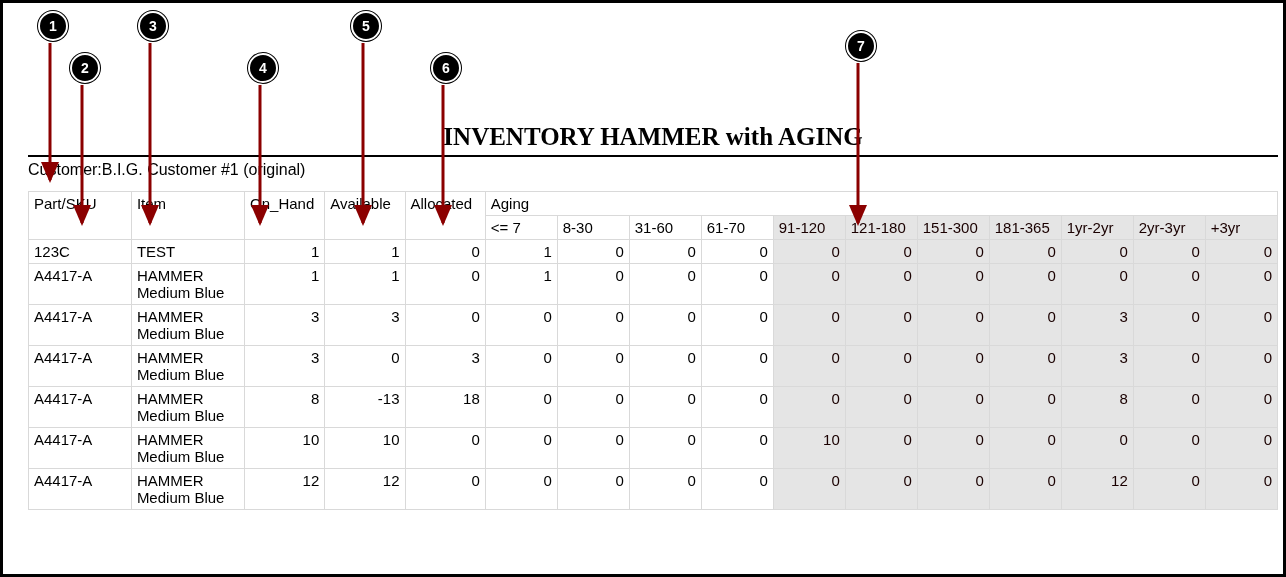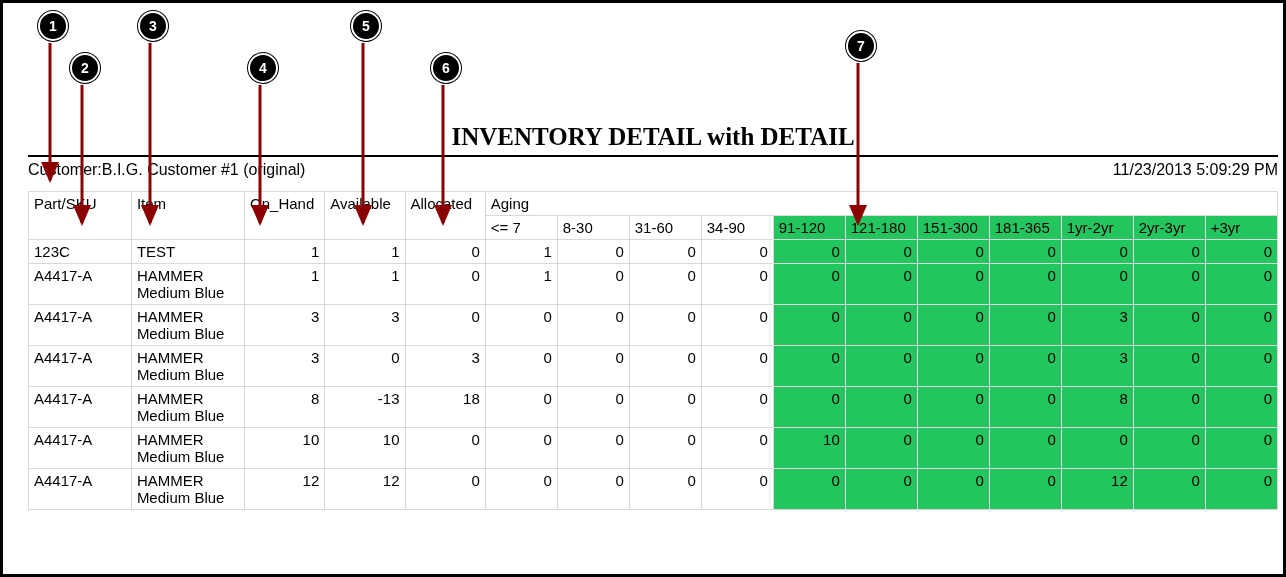--- a/index.html
+++ b/index.html
@@ -5,46 +5,45 @@
   html,body{margin:0;padding:0;font-family:Arial,Helvetica,sans-serif;font-size:14px;color:#000;background:#fff;}
   .frame{box-sizing:border-box;width:1286px;height:577px;border:3px solid #000;position:relative;overflow:hidden;}
   .content{position:absolute;left:25px;right:5px;top:0;bottom:0;}
   .title-row{text-align:center;font-family:"Times New Roman",serif;font-weight:bold;font-size:25px;margin-top:120px;}
   .hr{border-top:2px solid #000;margin:4px 0 4px 0;}
   .meta-row{display:flex;justify-content:space-between;font-size:16px;margin:4px 0 12px 0;}
   table{border-collapse:collapse;width:100%;table-layout:fixed;font-size:15px;}
   th,td{border:1px solid #d9d9d9;padding:3px 5px;vertical-align:top;overflow:hidden;}
   th{font-weight:normal;text-align:left;background:#fff;}
   .num{text-align:right;}
-  .red{background:#22c55e;color:#1a0000;}
+  .red{background:#e5e5e5;color:#1a0000;}
   col.c-part{width:100px;}
   col.c-item{width:110px;}
   col.c-oh{width:78px;}
   col.c-av{width:78px;}
   col.c-al{width:78px;}
   col.c-age{width:70px;}
   
   .callout{position:absolute;top:0;left:0;width:100%;height:100%;pointer-events:none;}
   .badge{position:absolute;width:26px;height:26px;border-radius:50%;background:#000;border:2px solid #fff;box-shadow:0 0 0 1px #000;display:flex;align-items:center;justify-content:center;color:#fff;font-weight:bold;font-size:14px;}
   svg.arrows{position:absolute;top:0;left:0;width:1280px;height:571px;}
 </style>
 </head>
 <body>
 
 <div class="frame">
   <div class="content">
 
-    <div class="title-row">INVENTORY DETAIL with DETAIL</div>
+    <div class="title-row">INVENTORY HAMMER with AGING</div>
     <div class="hr"></div>
 
     <div class="meta-row">
       <div>
         <span>Customer:</span><span>B.I.G. Customer #1 (original)</span>
       </div>
-      <div>11/23/2013 5:09:29 PM</div>
     </div>
 
     <table>
       <colgroup>
         <col class="c-part">
           <col class="c-item">
           <col class="c-oh">
           <col class="c-av">
           <col class="c-al">
         <col class="c-age">
@@ -65,21 +64,21 @@
           <th rowspan="2">Item</th>
           <th rowspan="2">On_Hand</th>
           <th rowspan="2">Available</th>
           <th rowspan="2">Allocated</th>
           <th colspan="11" style="">Aging</th>
         </tr>
         <tr id="aging-header-row">
             <th>&lt;= 7</th>
             <th>8-30</th>
             <th>31-60</th>
-            <th>34-90</th>
+            <th>61-70</th>
             <th class="red">91-120</th>
             <th class="red">121-180</th>
             <th class="red">151-300</th>
             <th class="red">181-365</th>
             <th class="red">1yr-2yr</th>
             <th class="red">2yr-3yr</th>
             <th class="red">+3yr</th>
           </tr>
       </thead>
       <tbody id="tbody">

